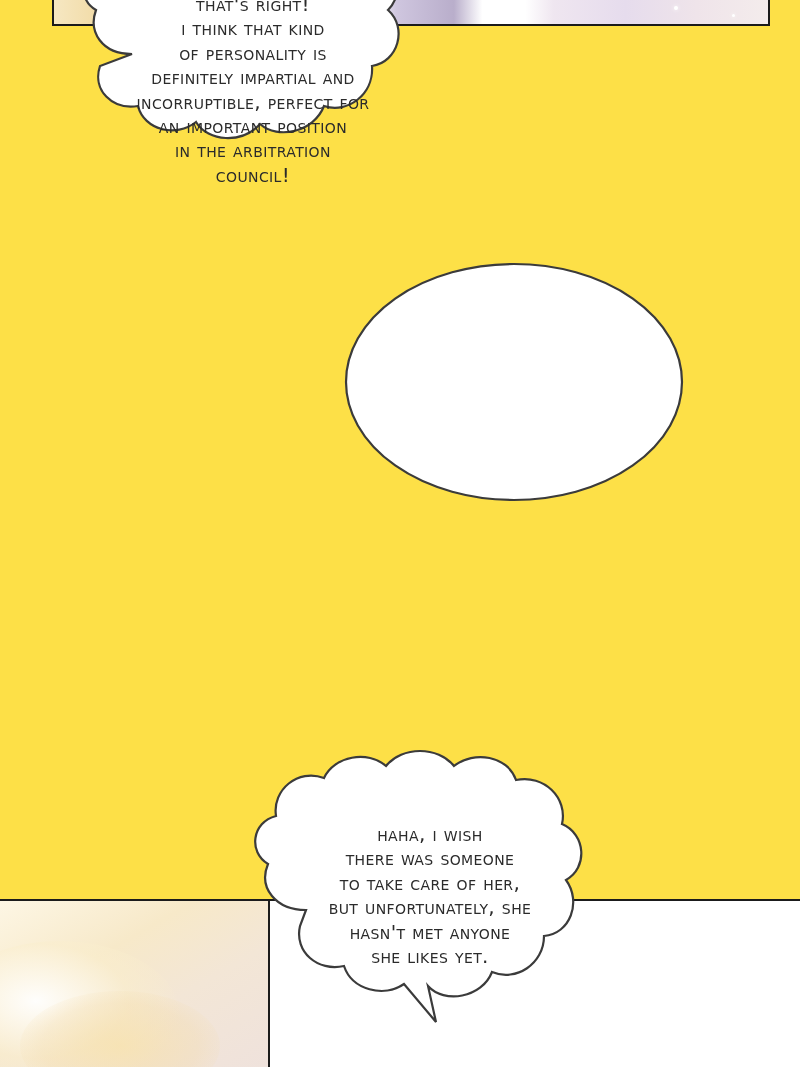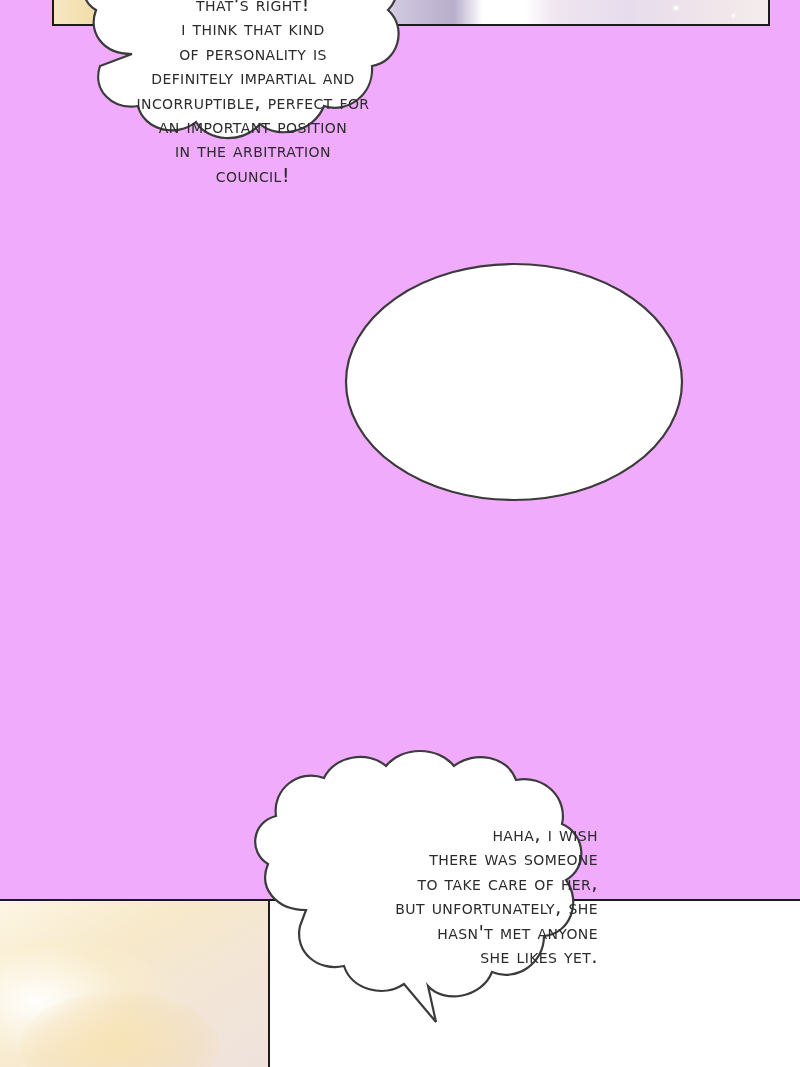--- a/index.html
+++ b/index.html
@@ -11,21 +11,21 @@
     width: 800px;
     height: 1067px;
     position: relative;
     overflow: hidden;
     font-family: "DejaVu Sans", sans-serif;
   }
 
   .page {
     position: absolute;
     inset: 0;
-    background: #f0abfc;
+    background: #fde047;
   }
 
   
   .panel {
     position: absolute;
     overflow: hidden;
   }
 
   
   #panel-top {
@@ -146,21 +146,20 @@
   }
 
   
   #balloon-3 { left: 232px; top: 760px; }
   #balloon-3-text {
     left: 262px;
     top: 822px;
     width: 336px;
     font-size: 20px;
     line-height: 1.22;
-    text-align: right;
   }
 </style>
 </head>
 <body>
 
 <div class="page">
 
   <div class="panel" id="panel-top">
     <div class="sparkle" style="left:620px; top:6px;"></div>
     <div class="sparkle" style="left:678px; top:14px; width:3px; height:3px;"></div>

